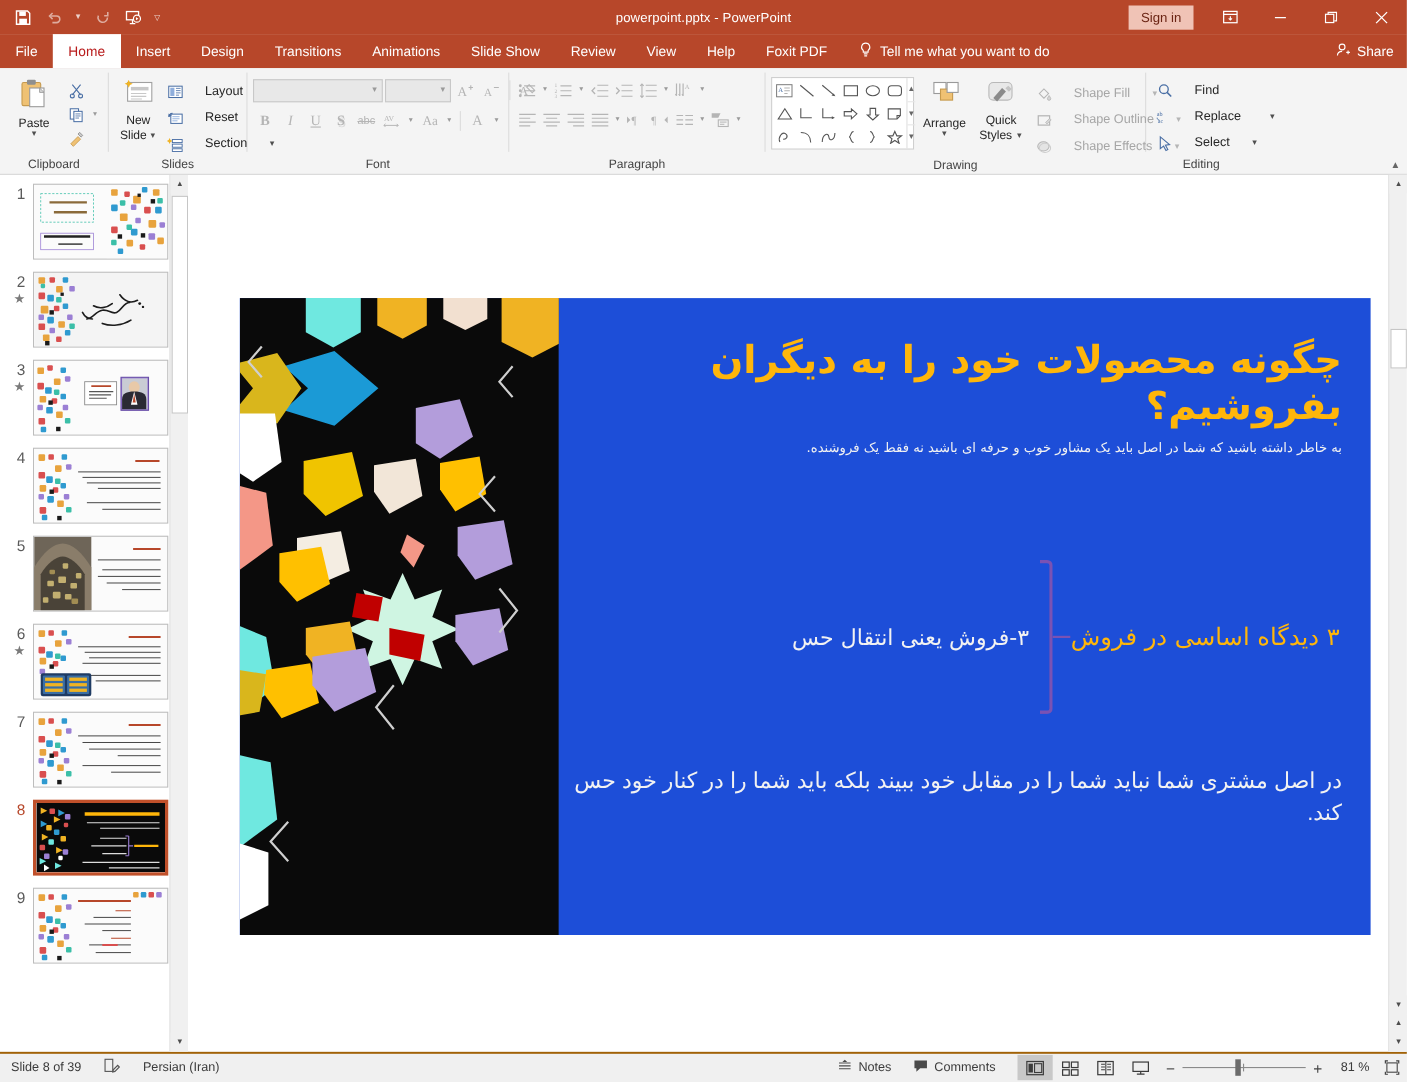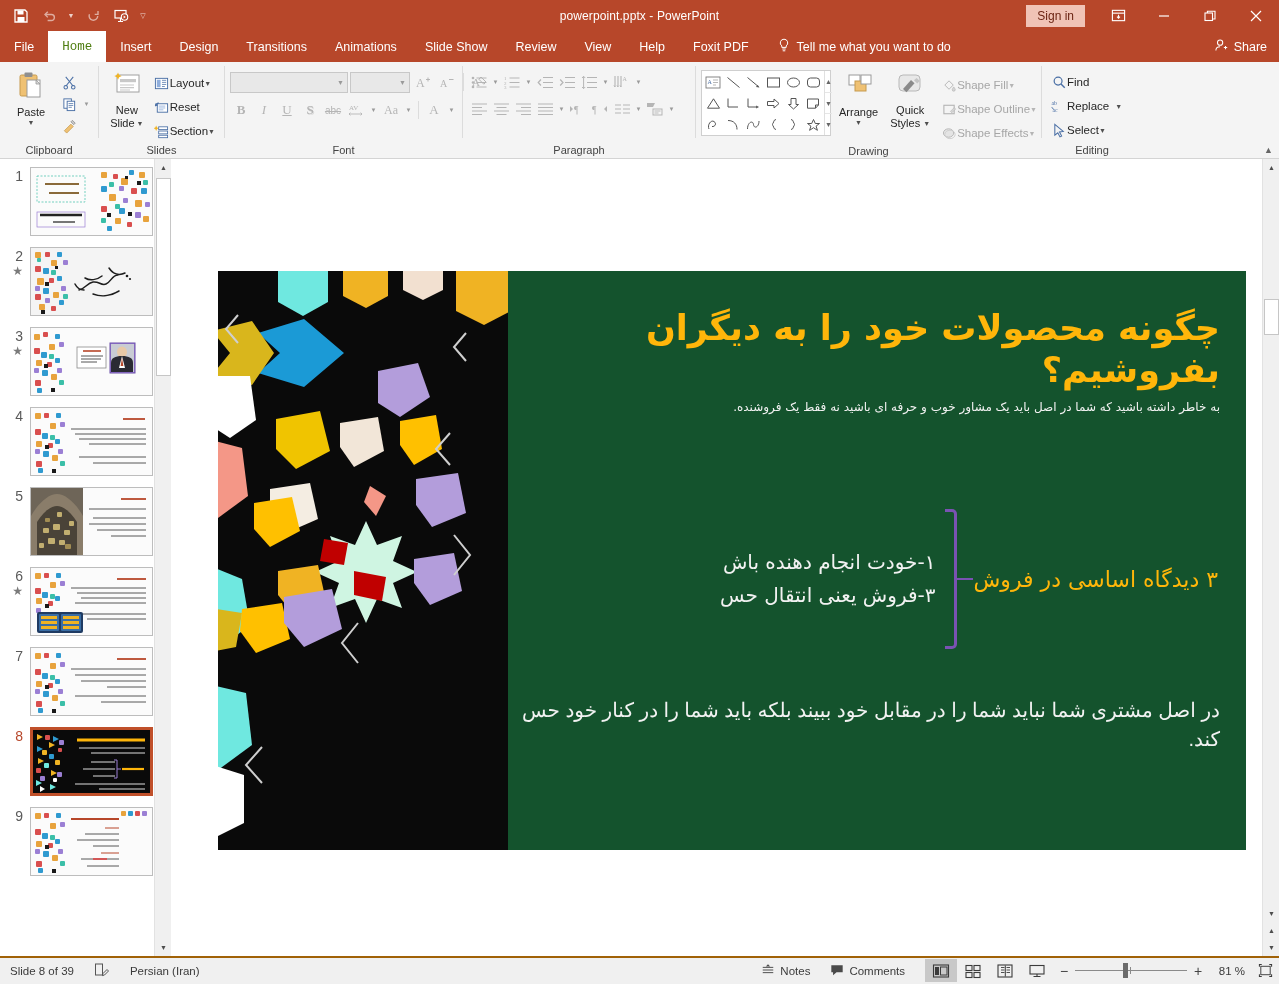--- a/index.html
+++ b/index.html
@@ -39,21 +39,21 @@
     color:#fff; cursor:pointer; }
 
   
   .tabsrow{
     height:31px; background:#B7472A; display:flex; align-items:stretch; position:relative;
   }
   .tab{
     padding:0 14px; display:flex; align-items:center; color:#fff; font-size:12.5px;
     cursor:pointer; white-space:nowrap;
   }
-  .tab.active{ background:#fff; color:#4d7c0f;font-family:Liberation Mono, monospace; }
+  .tab.active{ background:#fff; color:#b91c1c; }
   .tellme{
     display:flex; align-items:center; gap:6px; color:#fff; font-size:12.5px;
     padding-left:14px; cursor:pointer;
   }
   .tabs-right{ margin-left:auto; display:flex; align-items:center; padding-right:12px; gap:5px;
     color:#fff; font-size:12.5px; cursor:pointer; }
 
   
   .ribbon{
     height:97px; background:#f4f4f4; border-bottom:1px solid #d4d4d4;
@@ -68,21 +68,21 @@
   .grp-sep{ width:1px; background:#dcdcdc; margin:4px 0 20px 0; }
 
   .bigbtn{
     display:flex; flex-direction:column; align-items:center; justify-content:flex-start;
     padding:2px 5px; cursor:pointer; width:52px;
   }
   .bigbtn .lbl{ font-size:11px; margin-top:1px; text-align:center; line-height:12px; }
   .caret{ font-size:7px; line-height:7px; margin-top:1px; opacity:.8; }
 
   .smbtn{
-    display:flex; align-items:center; gap:0; padding:2px 4px; cursor:pointer;
+    display:flex; align-items:center; gap:19px; padding:2px 4px; cursor:pointer;
     font-size:11.5px; height:22px; white-space:nowrap;
   }
   .smbtn.disabled{ color:#a6a6a6; cursor:default; }
   .icobox{ width:16px; height:16px; display:flex; align-items:center; justify-content:center; flex:0 0 16px;}
 
   .iconbtn{
     width:22px; height:22px; display:flex; align-items:center; justify-content:center;
     cursor:pointer; color:#595959;
   }
   .iconbtn.dis{ color:#b5b5b5; cursor:default; }
@@ -126,21 +126,21 @@
     background:#f0f0f0; border-left:1px solid #e2e2e2;
   }
   .sb-arrow{ width:17px; height:17px; display:flex; align-items:center; justify-content:center;
      font-size:7px; color:#4d4d4d; background:#f0f0f0; cursor:pointer;}
   .sb-thumb{ position:absolute; left:1px; width:15px; background:#fff; border:1px solid #c6c6c6; cursor:pointer;}
 
   
   .stage{ flex:1; background:#fff; position:relative; }
   .slide{
     position:absolute; left:47px; top:112px; width:1028px; height:579px;
-    background:#14532d; overflow:hidden;
+    background:#1d4ed8; overflow:hidden;
   }
   .slide-pattern{ position:absolute; left:0; top:0; width:290px; height:100%; }
 
   .slide-title{
     position:absolute; right:26px; top:36px; width:760px; text-align:right; direction:rtl;
     color:#FFB60A; font-size:35px; font-weight:bold; line-height:1.2;
     font-family:"DejaVu Sans", sans-serif;
   }
   .slide-sub{
     position:absolute; right:26px; top:128px; width:700px; text-align:right; direction:rtl;
@@ -1324,21 +1324,20 @@
       </svg>
 
       <div class="slide-title">چگونه محصولات خود را به دیگران بفروشیم؟</div>
       <div class="slide-sub">به خاطر داشته باشید که شما در اصل باید یک مشاور خوب و حرفه ای باشید نه فقط یک فروشنده.</div>
 
       <div class="bracket-block">
         <div class="bb-label">۳ دیدگاه اساسی در فروش</div>
         <div class="bb-connector"></div>
         <div class="bb-brace"></div>
         <div class="bb-items">
-          <div class="bb-item">۱-خودت انجام دهنده باش</div>
           <div class="bb-item">۳-فروش یعنی انتقال حس</div>
         </div>
       </div>
 
       <div class="slide-foot">در اصل مشتری شما نباید شما را در مقابل خود ببیند بلکه باید شما را در کنار خود حس کند.</div>
     </div>
 
     <div class="stage-scroll">
       <div class="sb-arrow">▲</div>
       <div class="sb-thumb" style="top:140px;height:36px"></div>

